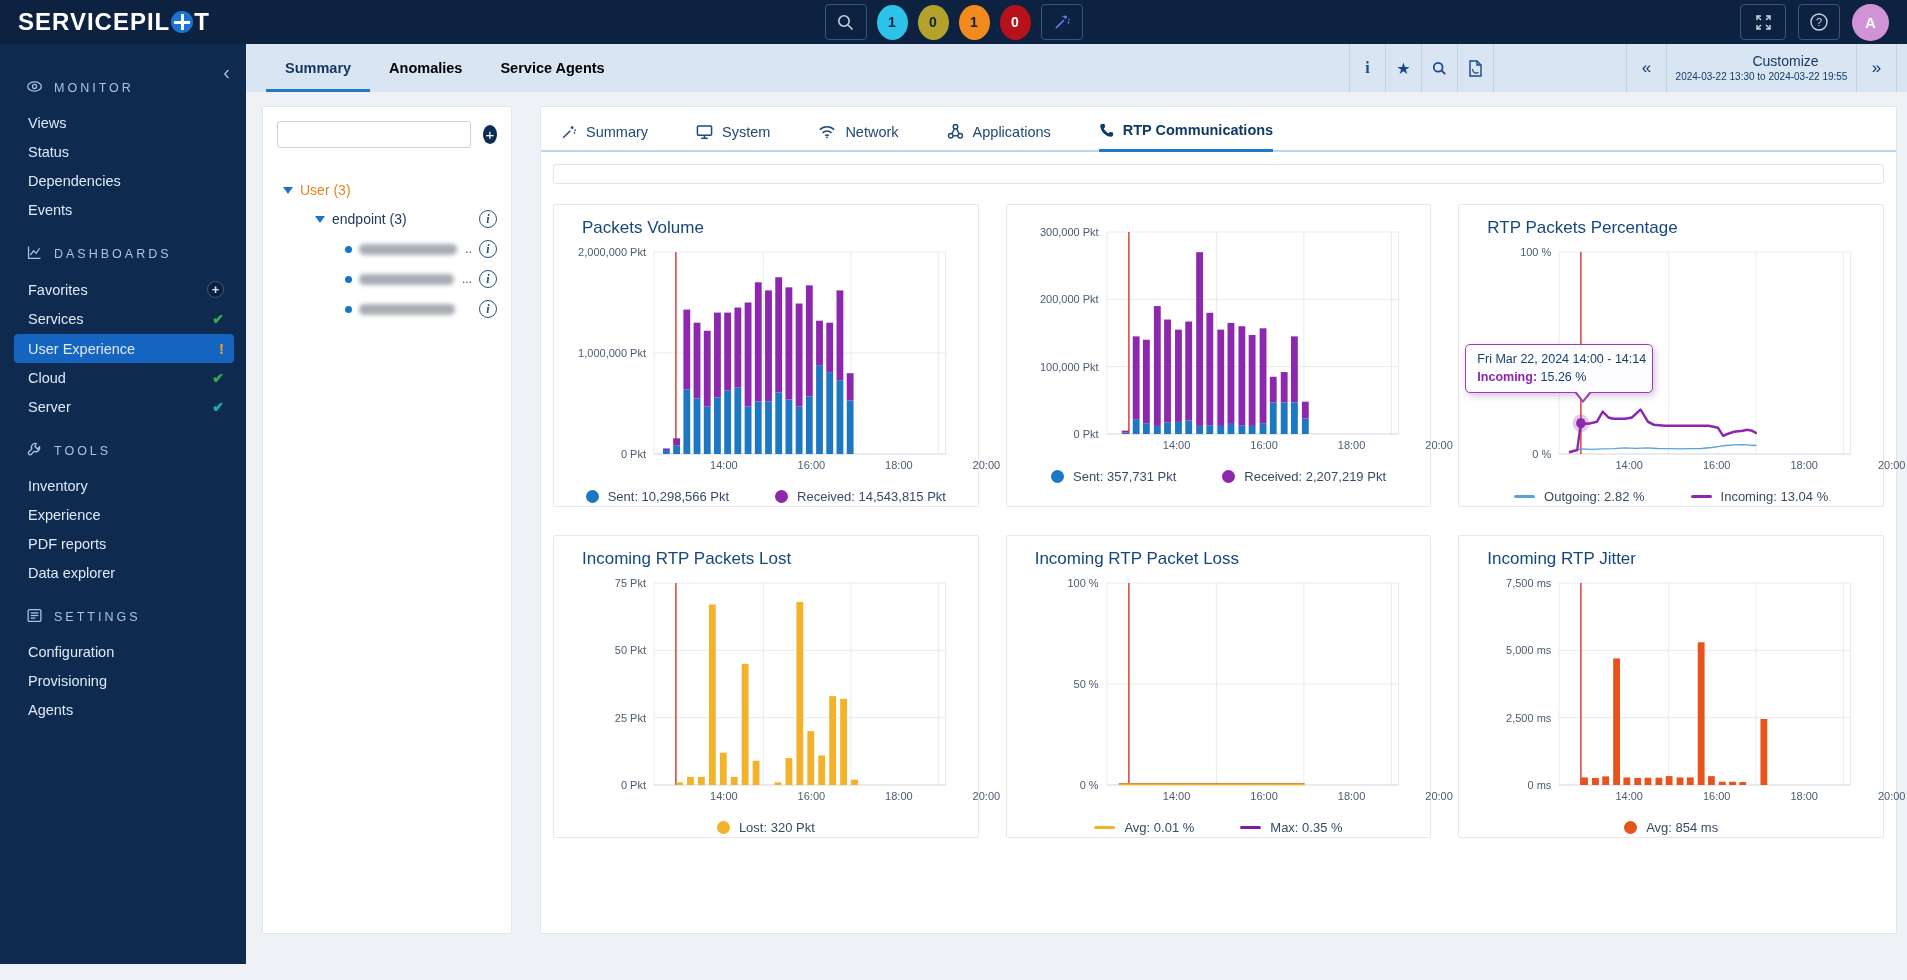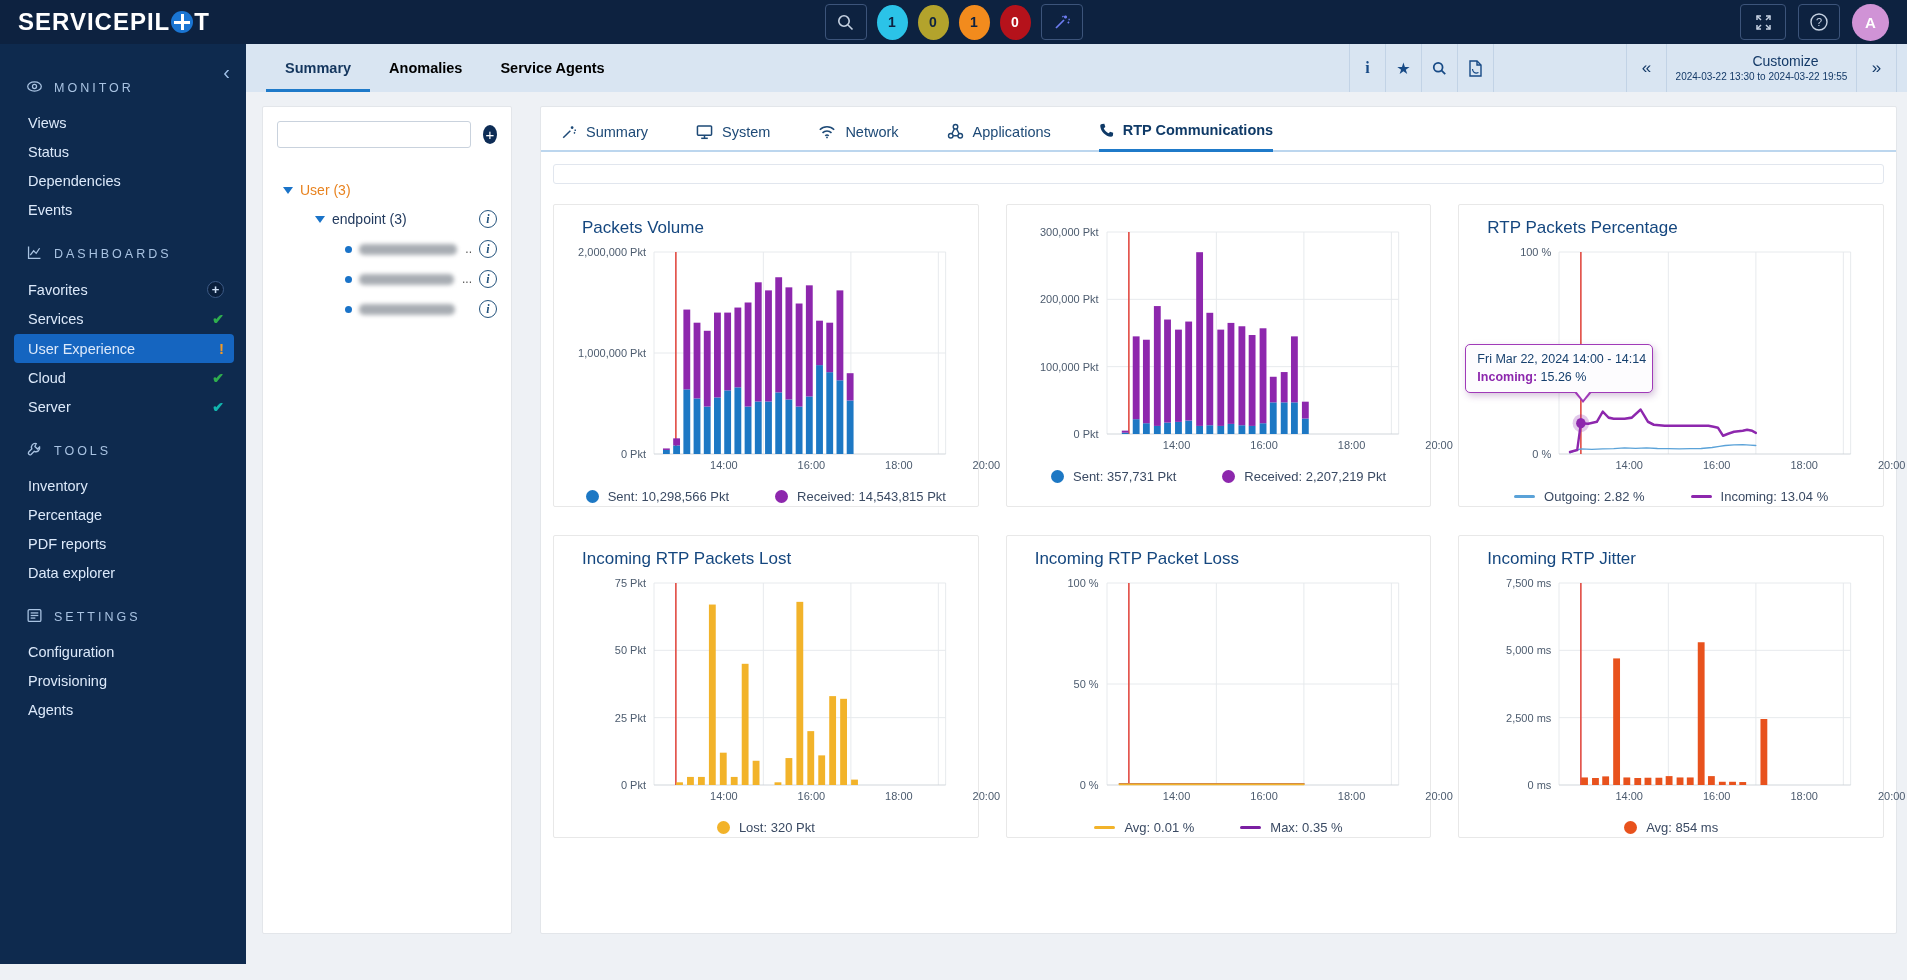--- a/index.html
+++ b/index.html
@@ -206,21 +206,21 @@
           <div class="sec-head">
             <span><svg width="17" height="17" viewBox="0 0 20 20" fill="none" stroke="#a9c3e2" stroke-width="1.6">
                 <path d="M12 3 a4.5 4.5 0 0 0-5.2 6.3 L3.2 13 a2 2 0 0 0 2.8 2.8 L9.7 12.2 a4.5 4.5 0 0 0 6.3-5.2 L13.5 9.5 L10.5 6.5 Z"></path>
               </svg></span>
             <span>TOOLS</span>
           </div>
           <div class="side-item">
             <span>Inventory</span>
           </div>
           <div class="side-item">
-            <span>Percentage</span>
+            <span>Experience</span>
           </div>
           <div class="side-item">
             <span>PDF reports</span>
           </div>
           <div class="side-item">
             <span>Data explorer</span>
           </div>
           <div class="sec-head">
             <span><svg width="17" height="17" viewBox="0 0 20 20" fill="none" stroke="#a9c3e2" stroke-width="1.5">
                 <rect x="2.5" y="3" width="15" height="14" rx="1.5"></rect>

